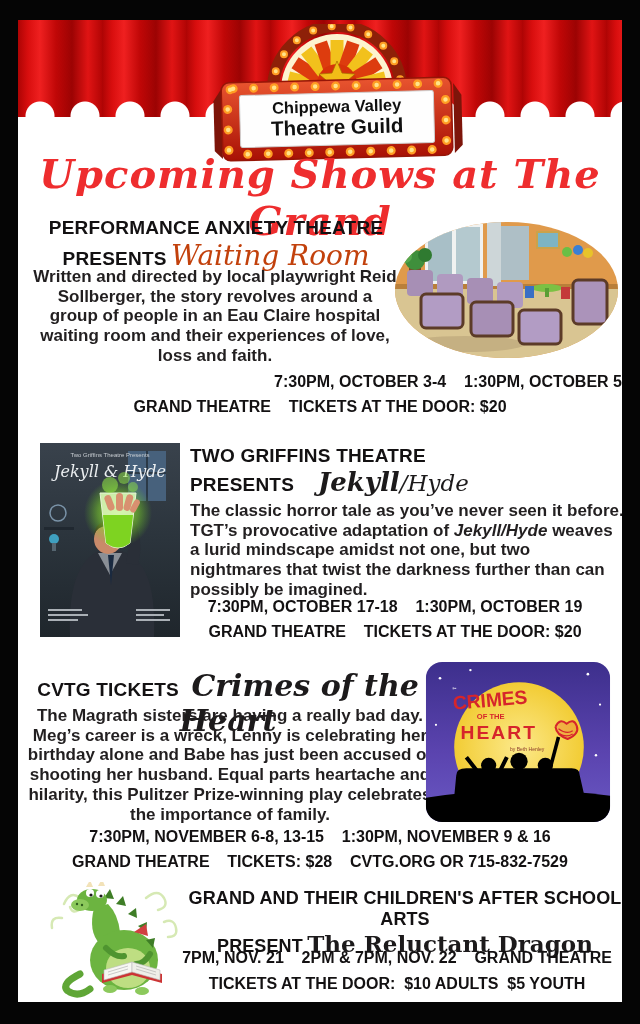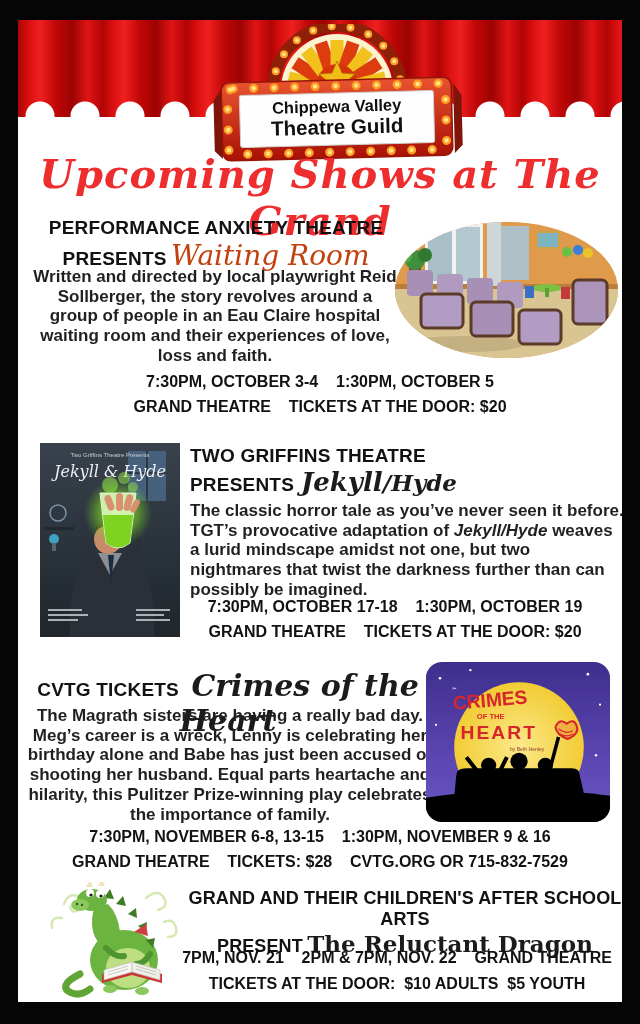--- a/index.html
+++ b/index.html
@@ -26,28 +26,28 @@
   .sched{position:absolute;font-family:"Liberation Sans",sans-serif;font-weight:bold;font-size:16px;
          color:#131112;white-space:pre;text-align:center;}
   .script{font-family:"DejaVu Serif",serif;font-style:italic;}
   .storybook{font-family:"DejaVu Serif",serif;font-weight:bold;}
 
   
   .s1-head{position:absolute;left:22px;top:197px;width:352px;text-align:center;}
   .s1-title{font-size:28px;font-weight:normal;color:#c2410c;}
   .s1-desc{position:absolute;left:14px;top:247px;width:366px;text-align:center;}
   .s1-oval{position:absolute;left:377px;top:202px;width:223px;height:136px;}
-  .s1-sch1{left:0;top:353px;width:604px;}
+  .s1-sch1{left:0;top:353px;width:604px;text-align:right;}
   .s1-sch2{left:0;top:378px;width:604px;}
 
   
   .s2-poster{position:absolute;left:22px;top:423px;width:140px;height:194px;}
   .s2-col{position:absolute;left:172px;top:425px;width:436px;text-align:left;}
-  .s2-title{font-size:26px;font-weight:bold;color:#1c1a1b;margin-left:7px;}
-  .s2-title-alt{font-size:23px;font-weight:bold;color:#1c1a1b;}
+  .s2-title{font-size:26px;font-weight:bold;color:#1c1a1b;margin-left:24px;}
+  .s2-title-alt{font-size:23px;font-weight:normal;color:#1c1a1b;}
   .s2-desc{margin-top:4px;}
   .s2-sch1{left:150px;top:578px;width:454px;}
   .s2-sch2{left:150px;top:603px;width:454px;}
 
   
   .s3-head{position:absolute;left:6px;top:648px;width:408px;text-align:center;}
   .s3-title{font-size:30px;font-weight:bold;color:#1c1a1b;margin-left:8px;}
   .s3-desc{position:absolute;left:6px;top:686px;width:412px;text-align:center;}
   .s3-art{position:absolute;left:406px;top:642px;width:188px;height:160px;}
   .s3-sch1{left:0;top:808px;width:604px;}

